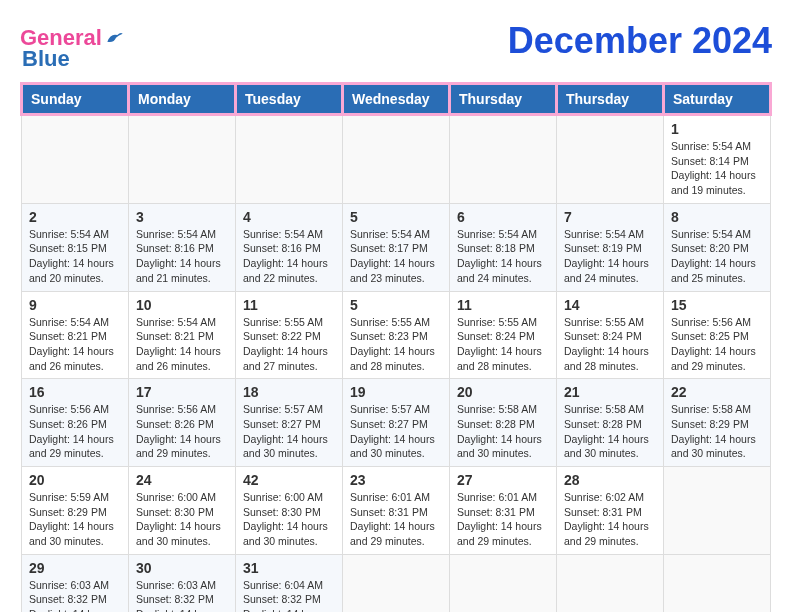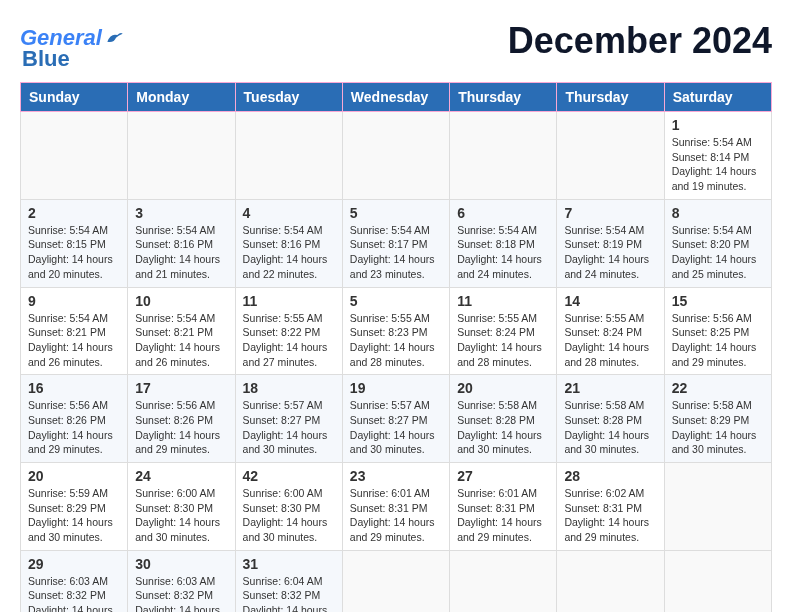--- a/index.html
+++ b/index.html
@@ -22,52 +22,52 @@
       align-items: flex-start;
       margin-top: 5px;
     }
     .logo-text {
       display: flex;
       align-items: center;
       font-size: 22px;
       font-weight: bold;
       color: #333;
     }
-    .logo-general { color: #3b82f6; font-style: italic; }
+    .logo-general { color: #ec4899; }
     .logo-blue { color: #1a6bb5; }
     .logo-bird {
       width: 20px;
       height: 18px;
       margin-left: 2px;
     }
     .title-block {
       text-align: right;
     }
     .main-title {
       font-size: 36px;
       font-weight: bold;
-      color: #0f172a;
+      color: #1d4ed8;
     }
     .subtitle {
       font-size: 16px;
       color: #555;
     }
     .calendar {
       width: 100%;
       border-collapse: collapse;
       border: 1px solid #ccc;
     }
     .calendar th {
       background-color: #2a6db5;
       color: white;
       text-align: left;
       padding: 6px 8px;
       font-size: 14px;
       font-weight: bold;
-      border: 1px solid #f9a8d4;
+      border: 3px solid #f9a8d4;
     }
     .calendar td {
       vertical-align: top;
       padding: 5px 7px;
       border: 1px solid #ddd;
       font-size: 11px;
       color: #333;
       background: #fff;
       width: calc(100% / 7);
       height: 85px;

